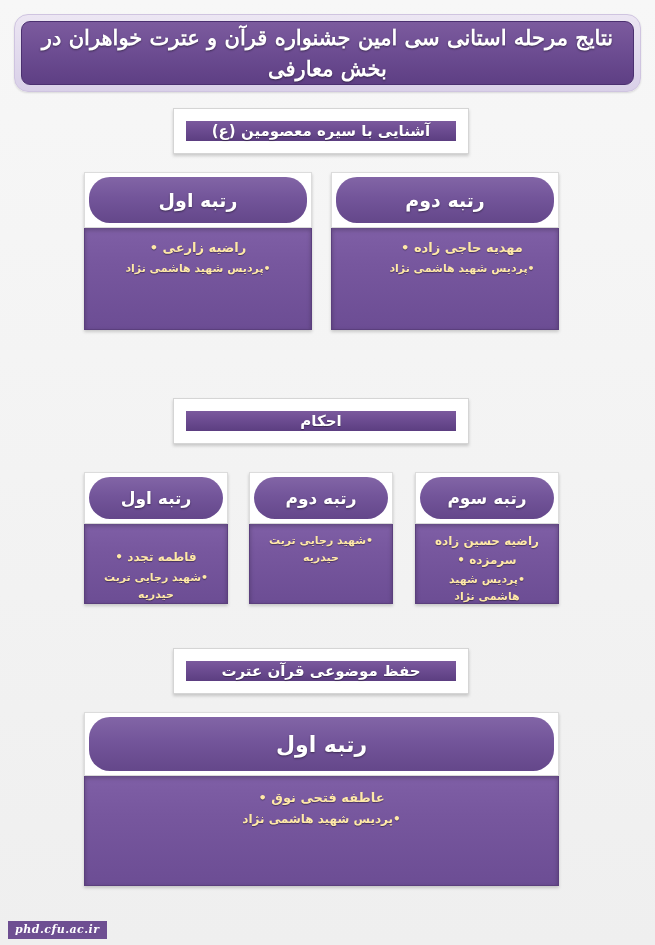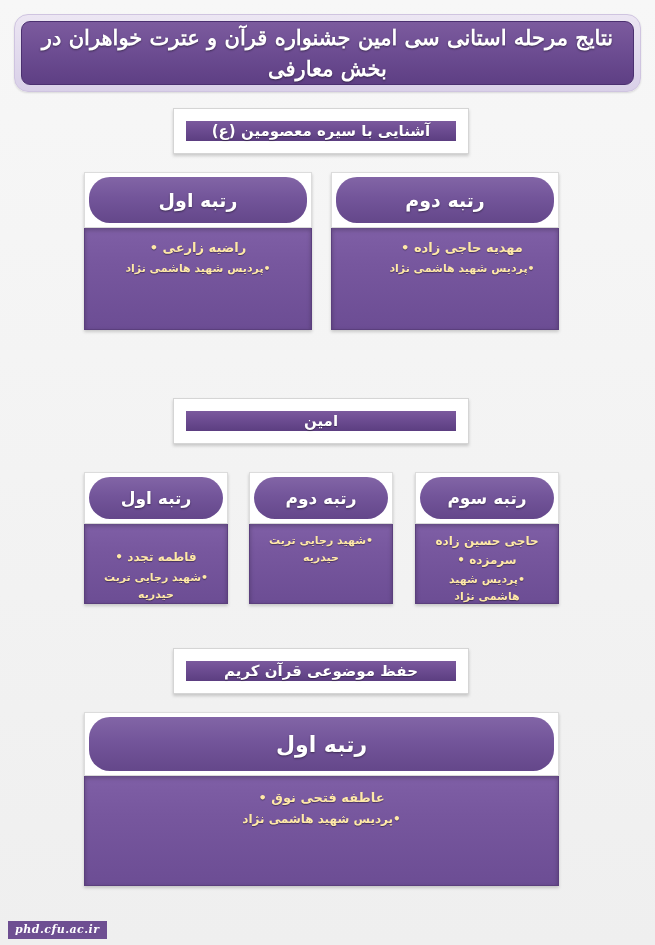--- a/index.html
+++ b/index.html
@@ -208,21 +208,21 @@
     <div class="rank-body" style="height:102px;padding-left:48px;">
       <ul class="rank-list">
         <li class="winner">مهدیه حاجی زاده</li>
         <li class="campus">پردیس شهید هاشمی نژاد</li>
       </ul>
     </div>
   </div>
 
   <div class="section-header" style="top:398px; right:186px; width:296px;">
     <div class="section-header-inner">
-      <span class="section-header-text">امین</span>
+      <span class="section-header-text">احکام</span>
     </div>
   </div>
 
   <div class="rank-card" style="top:472px; right:427px; width:144px;">
     <div class="rank-head" style="height:52px;">
       <div class="rank-head-inner">
         <span class="rank-head-text" style="font-size:17px;">رتبه اول</span>
       </div>
     </div>
     <div class="rank-body" style="height:80px; padding-top:24px;">
@@ -247,29 +247,29 @@
   </div>
 
   <div class="rank-card" style="top:472px; right:96px; width:144px;">
     <div class="rank-head" style="height:52px;">
       <div class="rank-head-inner">
         <span class="rank-head-text" style="font-size:17px;">رتبه سوم</span>
       </div>
     </div>
     <div class="rank-body" style="height:80px; padding-top:8px;">
       <ul class="rank-list">
-        <li class="winner" style="font-size:12px;">حاجی حسین زاده سرمزده</li>
+        <li class="winner" style="font-size:12px;">راضیه حسین زاده سرمزده</li>
         <li class="campus" style="font-size:11px;">پردیس شهید هاشمی نژاد</li>
       </ul>
     </div>
   </div>
 
   <div class="section-header" style="top:648px; right:186px; width:296px;">
     <div class="section-header-inner">
-      <span class="section-header-text">حفظ موضوعی قرآن کریم</span>
+      <span class="section-header-text">حفظ موضوعی قرآن عترت</span>
     </div>
   </div>
 
   <div class="rank-card" style="top:712px; right:96px; width:475px;">
     <div class="rank-head" style="height:64px;">
       <div class="rank-head-inner">
         <span class="rank-head-text" style="font-size:22px;">رتبه اول</span>
       </div>
     </div>
     <div class="rank-body" style="height:110px; padding:12px 18px 8px 18px;">

